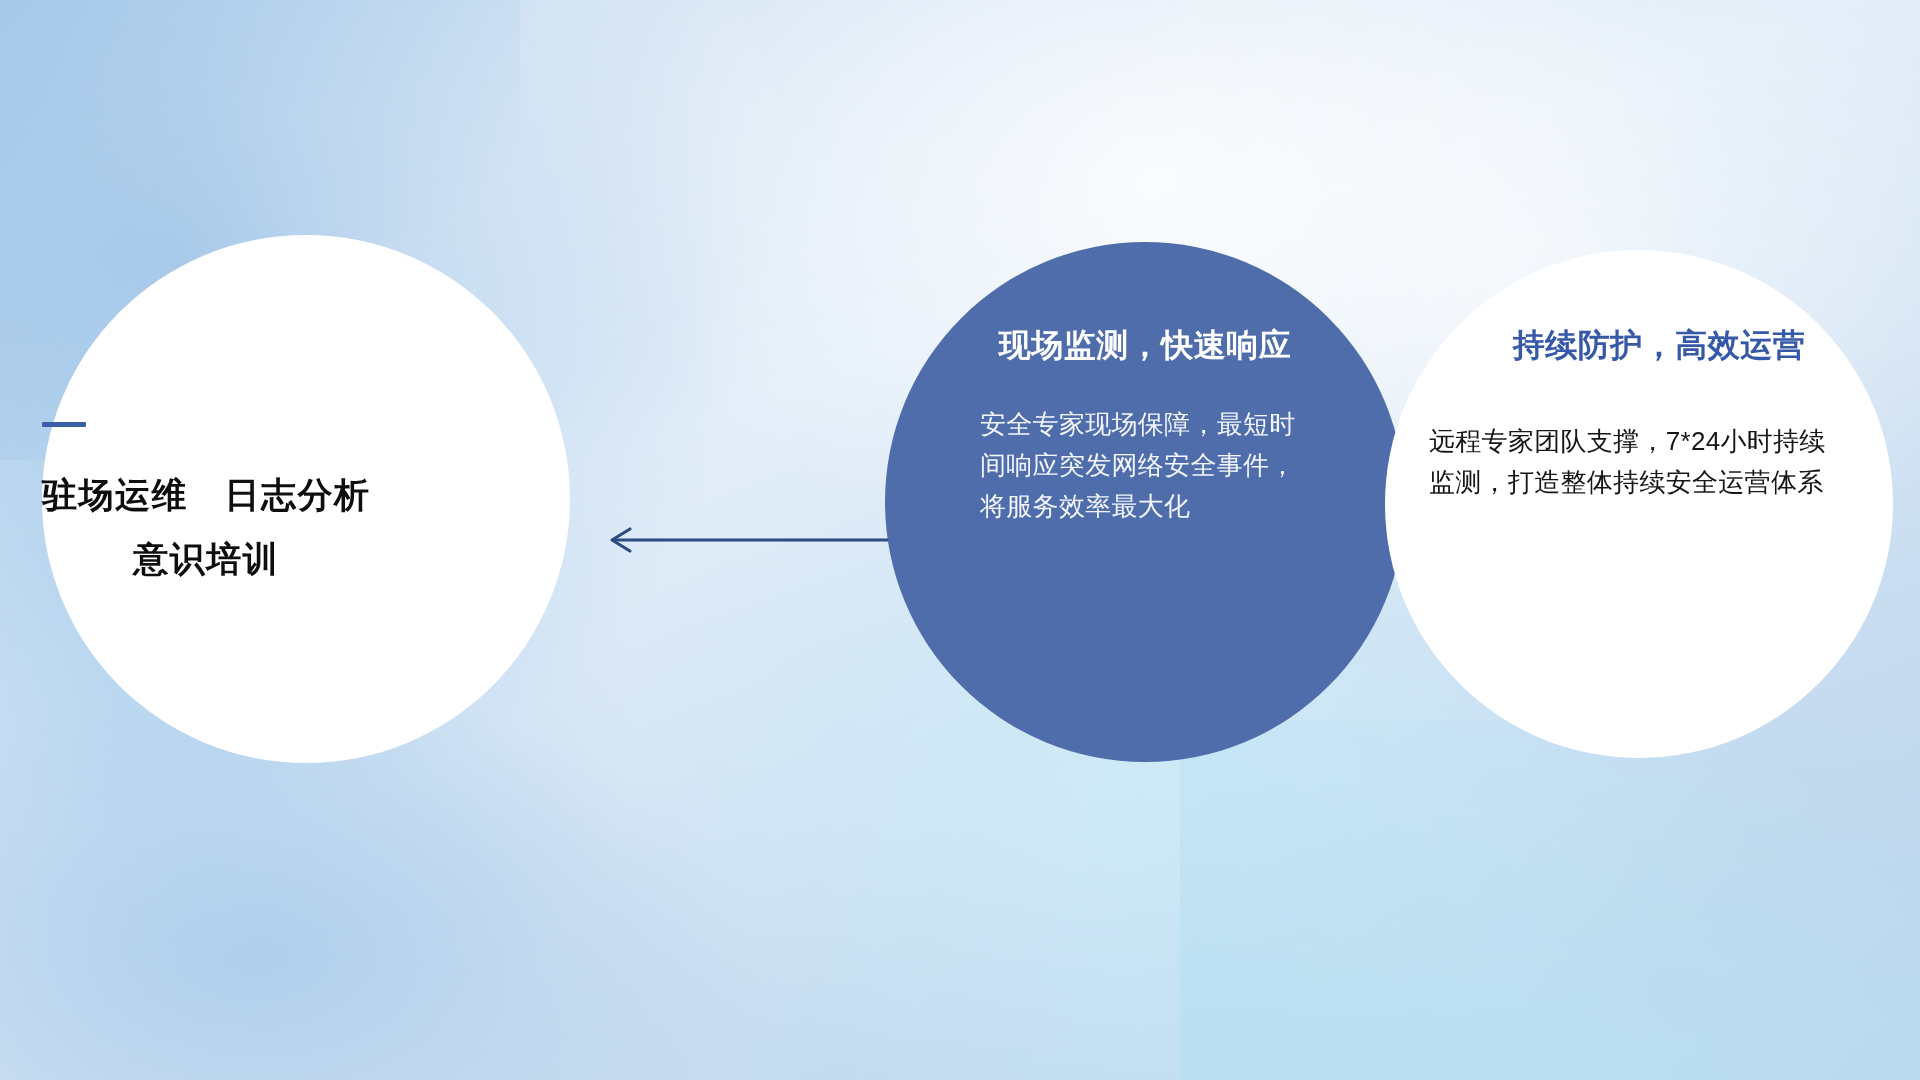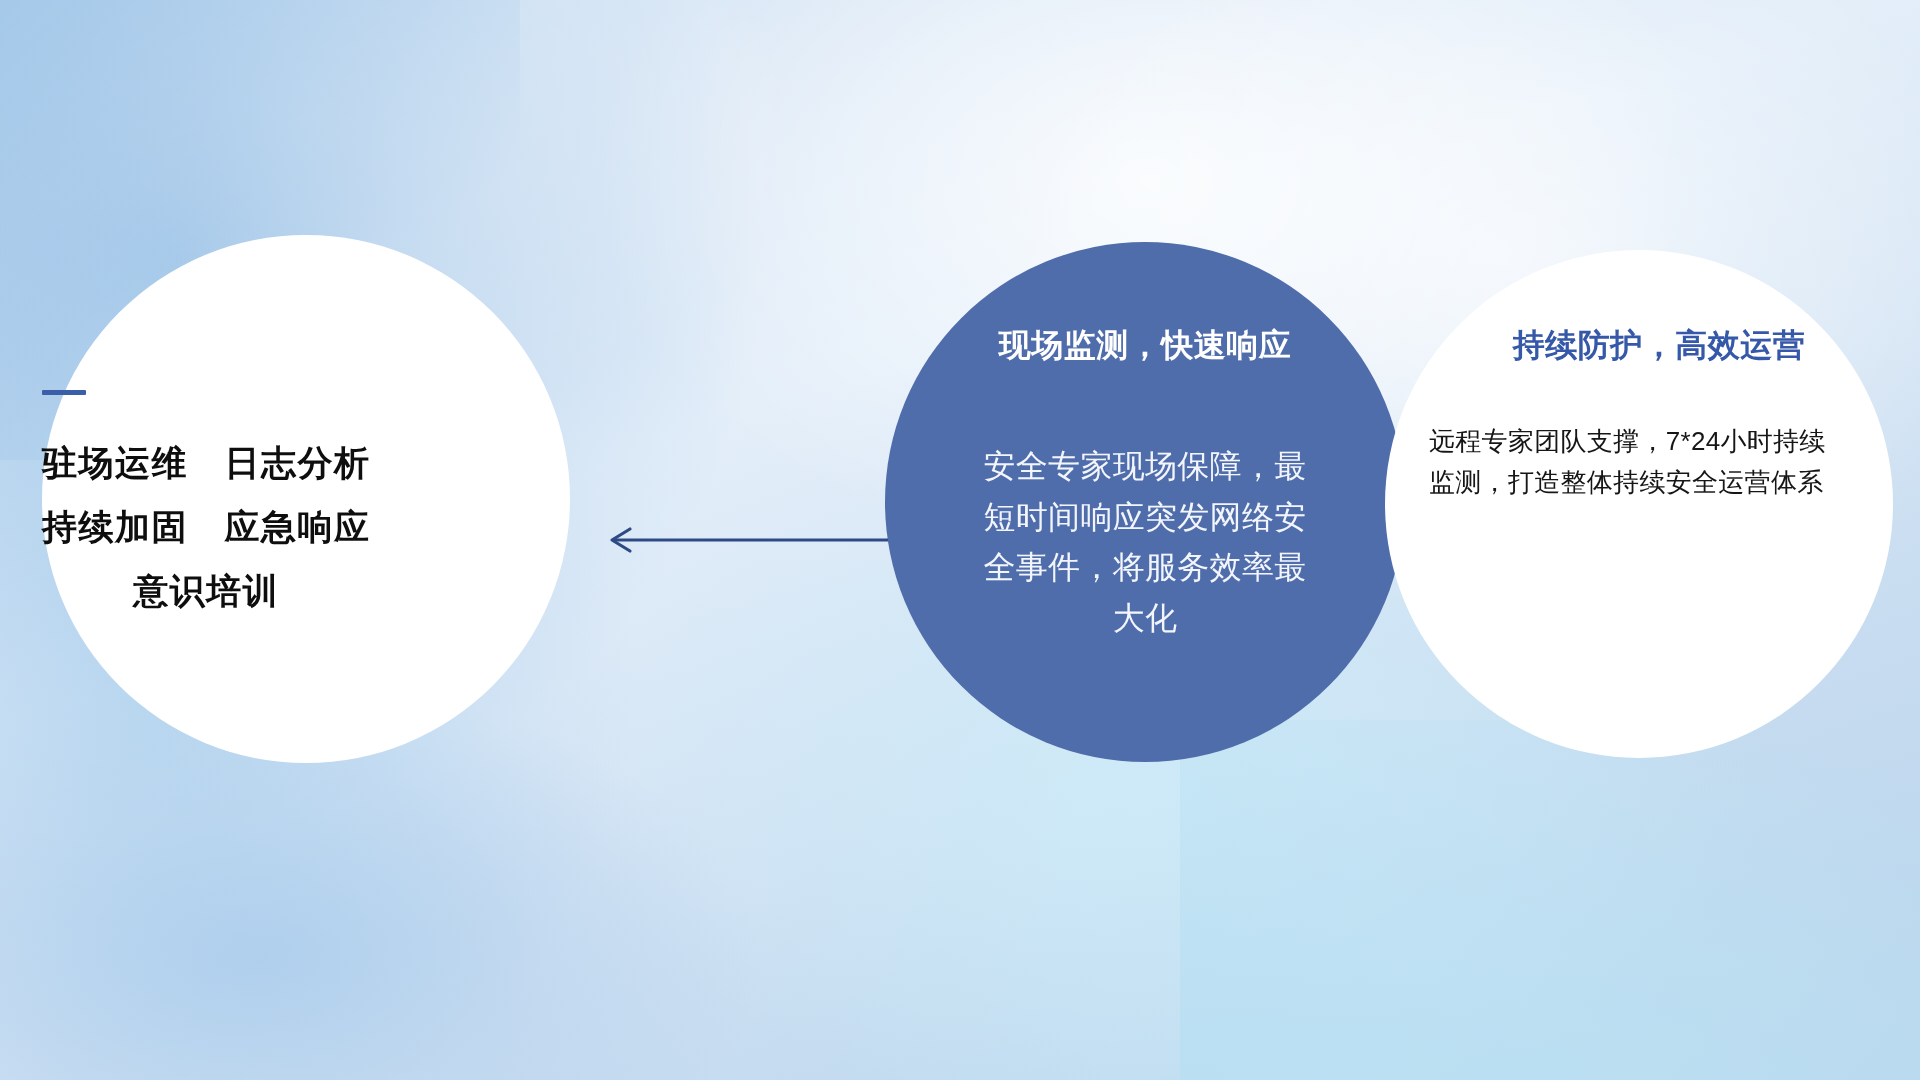--- a/index.html
+++ b/index.html
@@ -71,22 +71,22 @@
     background:#4f6cab;
     z-index:3;
     align-items:center;
   }
   .mid-title {
     margin-top:86px;
     font-size:32px; font-weight:bold; color:#ffffff;
     letter-spacing:0.5px; white-space:nowrap; line-height:1.1;
   }
   .mid-body {
-    margin-top:78px; width:330px;
-    font-size:32px; color:#f2f5fb; text-align:center;
+    margin-top:41px; width:330px;
+    font-size:26px; color:#f2f5fb; 
     line-height:1.58; letter-spacing:0.3px;
   }
 
   #circle-right {
     left:1385px; top:250px; width:508px; height:508px;
     background:#ffffff;
     z-index:4;
     align-items:center;
   }
   .right-title {
@@ -115,21 +115,20 @@
   <div class="bg-wash wash-b"></div>
   <div class="bg-wash wash-c"></div>
   <div class="bg-wash wash-d"></div>
   <div class="bg-wash wash-e"></div>
   <div class="bg-wash wash-f"></div>
 
   <div class="circle" id="circle-left">
     <div class="left-dash"></div>
     <div class="left-lines">
       <div class="left-line">驻场运维　日志分析</div>
-      <div class="left-line">持续加固　应急响应</div>
       <div class="left-line">意识培训</div>
     </div>
   </div>
 
   <svg id="flow-arrow" viewBox="0 0 290 40">
     <line x1="288" y1="20" x2="14" y2="20" stroke="#2d4a85" stroke-width="3.2"></line>
     <polyline points="30,9 12,20 30,31" fill="none" stroke="#2d4a85" stroke-width="3.2" stroke-linecap="round" stroke-linejoin="round"></polyline>
   </svg>
 
   <div class="circle" id="circle-mid">

